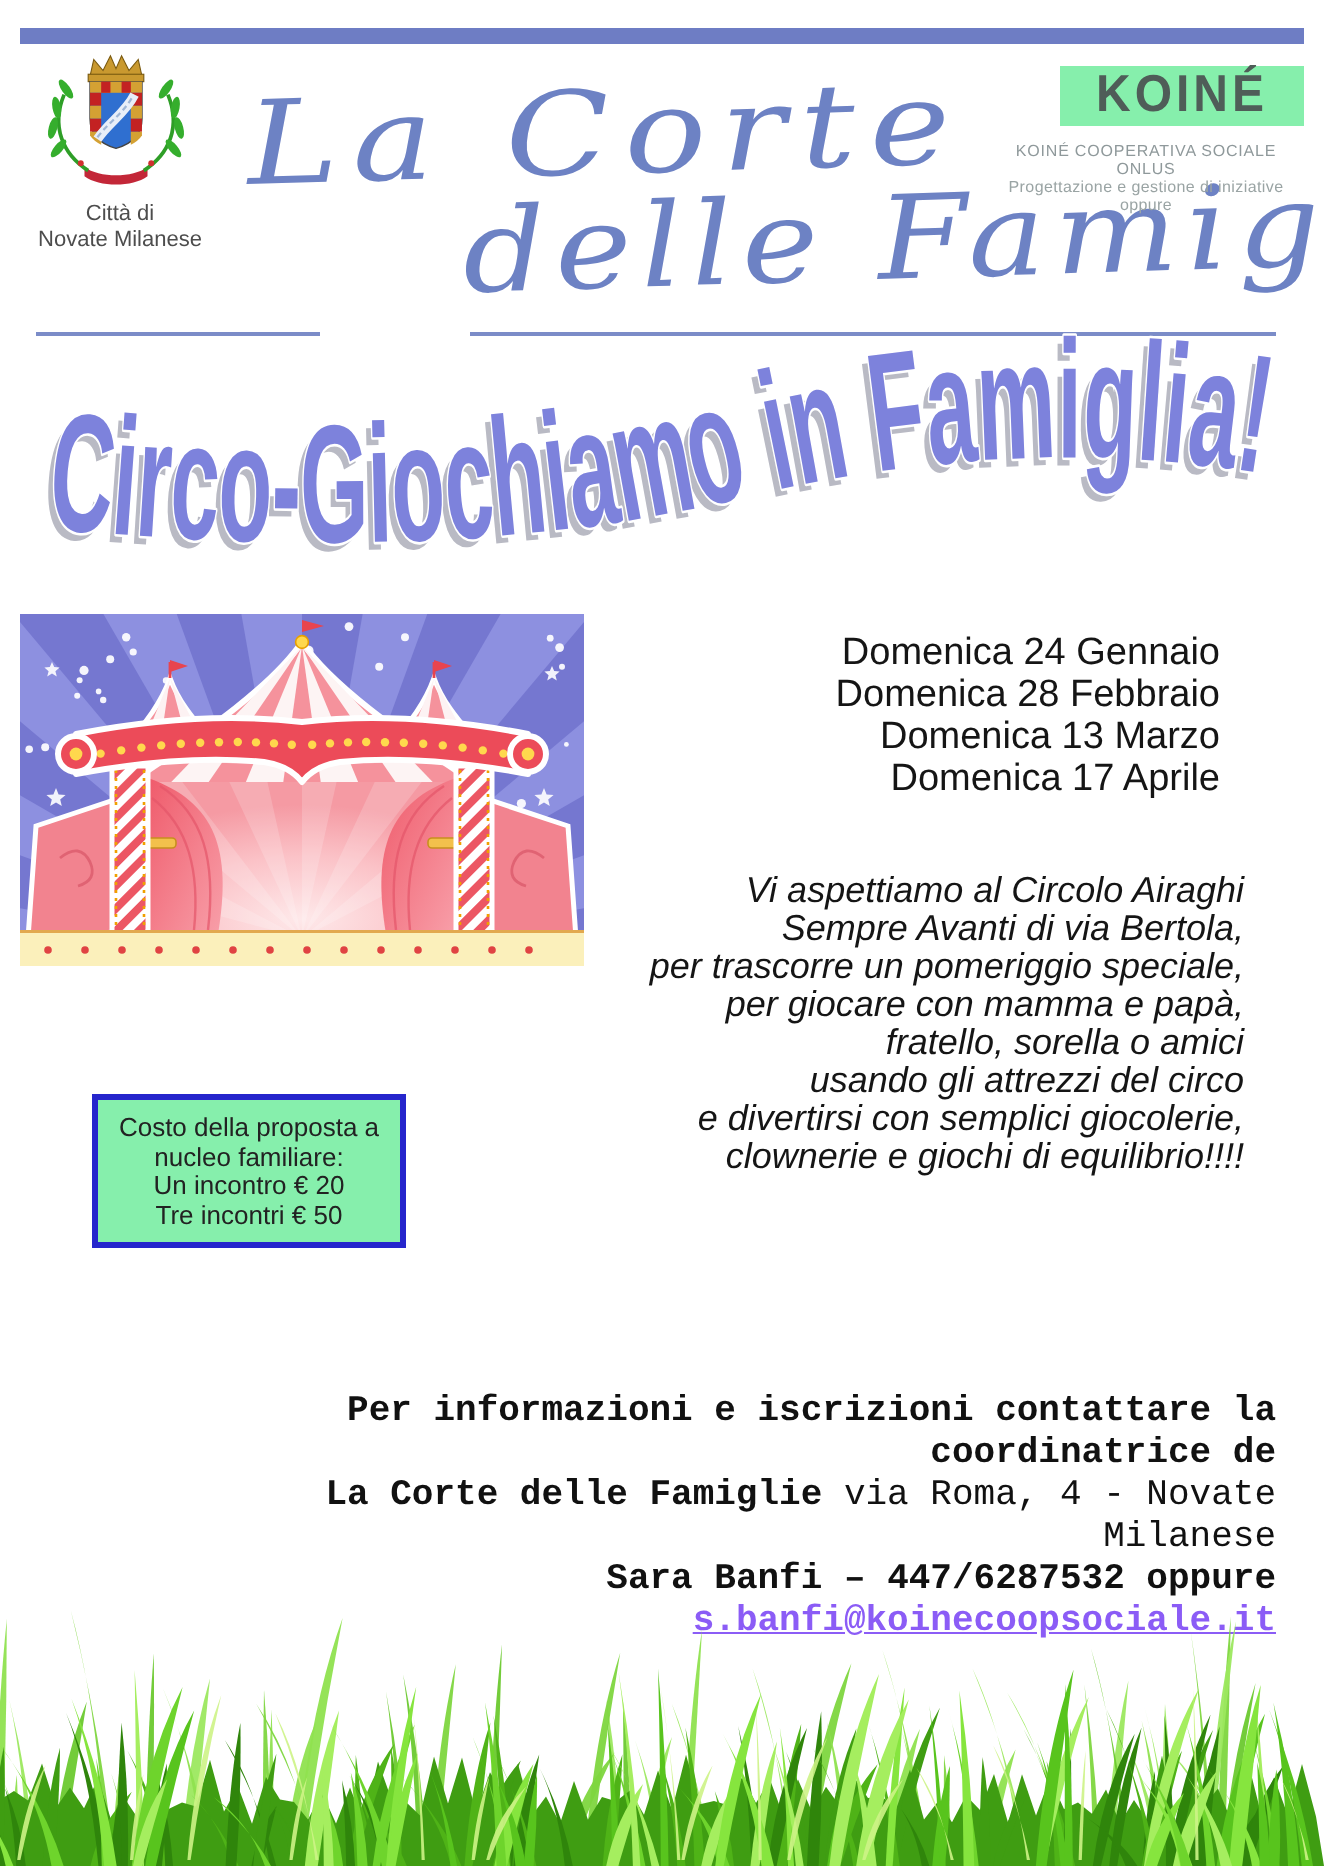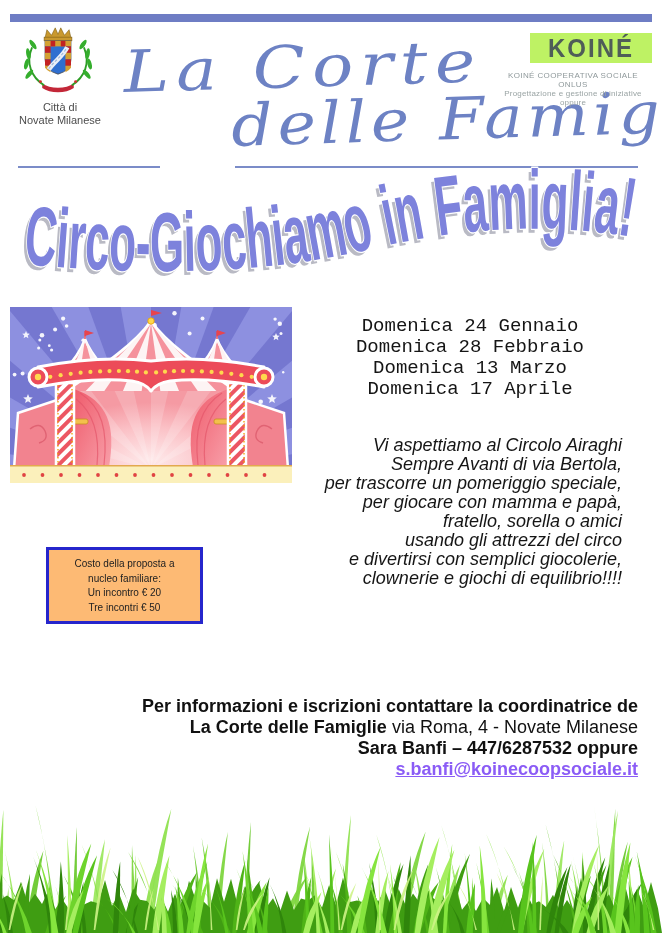--- a/index.html
+++ b/index.html
@@ -15,44 +15,44 @@
   .script{font-family:"DejaVu Serif",serif;font-style:italic;color:#6d82c4;white-space:nowrap;}
   .script1{left:122px;top:38px;font-size:58px;letter-spacing:6px;
            transform:scaleX(1.18) rotate(-2deg);transform-origin:left top;}
   .script2{left:230px;top:92px;font-size:58px;letter-spacing:4px;
            transform:scaleX(1.12) rotate(-2deg);transform-origin:left top;}
   .rule{top:166px;height:2px;background:#7b8cc8;}
   .rule-l{left:18px;width:142px;}
   .rule-r{left:235px;width:403px;}
 
   .koine{left:492px;top:33px;width:162px;text-align:center;}
-  .koine-box{margin:0 0 0 38px;width:122px;height:30px;background:#bef264;
+  .koine-box{margin:0 0 0 38px;width:122px;height:30px;background:#86efac;
              display:flex;align-items:center;justify-content:center;}
   .koine-word{font-weight:bold;font-size:24px;letter-spacing:2px;color:#4f5d58;transform:scaleY(1.08);}
   .koine-t1{margin-top:8px;font-size:8px;color:#8f999b;letter-spacing:.4px;}
   .koine-t2{font-size:8px;color:#9aa4a4;letter-spacing:.2px;}
 
   
   .wordart{left:17px;top:190px;width:628px;height:98px;overflow:visible;}
   .wa-text{font-family:"Liberation Sans",sans-serif;font-weight:bold;font-size:84px;}
   .wa-shadow{fill:#b9bac4;}
   .wa-main{fill:#7d82dc;stroke:#ffffff;stroke-width:2.6;paint-order:stroke;stroke-linejoin:round;}
 
   
   .tent{left:10px;top:307px;width:282px;height:176px;}
-  .dates{left:330px;top:316px;width:280px;text-align:center;font-size:19px;line-height:21px;
-         white-space:pre-line;color:#151515;font-family:Liberation Mono, monospace;}
+  .dates{left:330px;top:316px;width:280px;text-align:right;font-size:19px;line-height:21px;
+         white-space:pre-line;color:#151515;}
   .desc{left:230px;top:436px;width:392px;text-align:right;font-size:18px;line-height:19px;
         white-space:pre-line;color:#151515;font-style:italic;}
-  .costbox{left:46px;top:547px;width:151px;border:3px solid #2626cc;background:#fdba74;
-           padding:7px 0 6px 0;text-align:center;font-size:10px;line-height:14.5px;
+  .costbox{left:46px;top:547px;width:151px;border:3px solid #2626cc;background:#86efac;
+           padding:7px 0 6px 0;text-align:center;font-size:13px;line-height:14.5px;
            white-space:pre-line;color:#222;}
 
   
-  .contact{left:120px;top:696px;width:518px;text-align:right;font-size:18px;line-height:21px;}
+  .contact{left:120px;top:696px;width:518px;text-align:right;font-size:18px;line-height:21px;font-family:Liberation Mono, monospace;}
   .b{font-weight:bold;}
   .email{color:#8b5cf6;text-decoration:underline;font-weight:bold;cursor:pointer;}
 
   .grass{left:0;top:780px;width:662px;height:153px;}
 </style>
 </head>
 <body>
 
 <div class="page">
 

